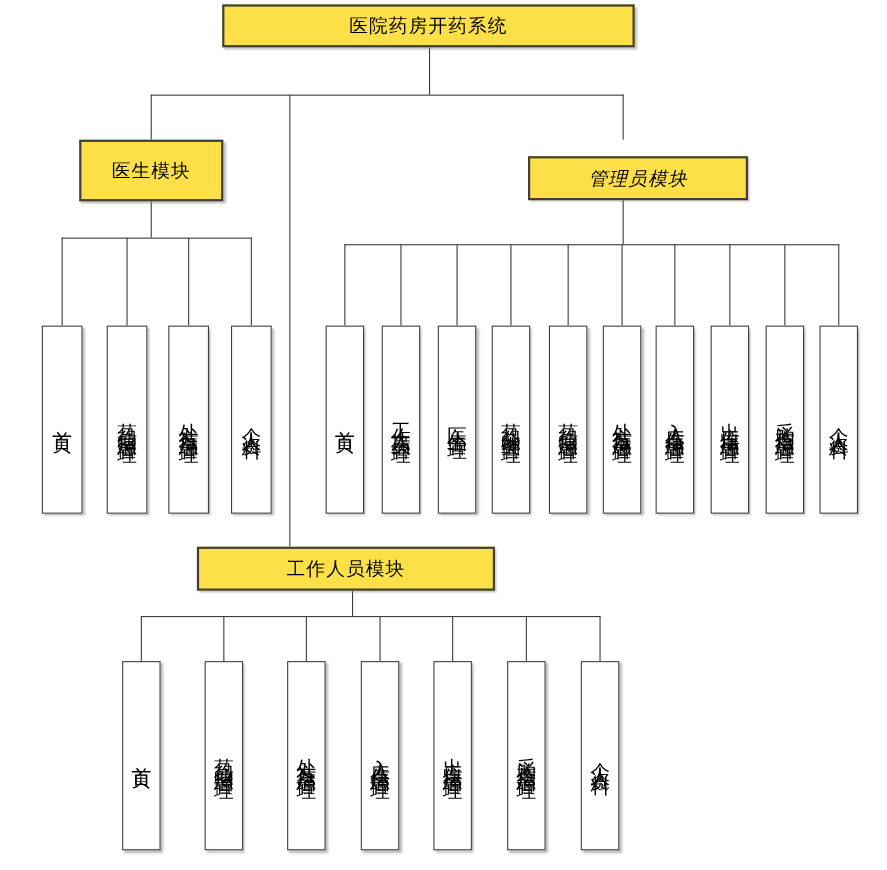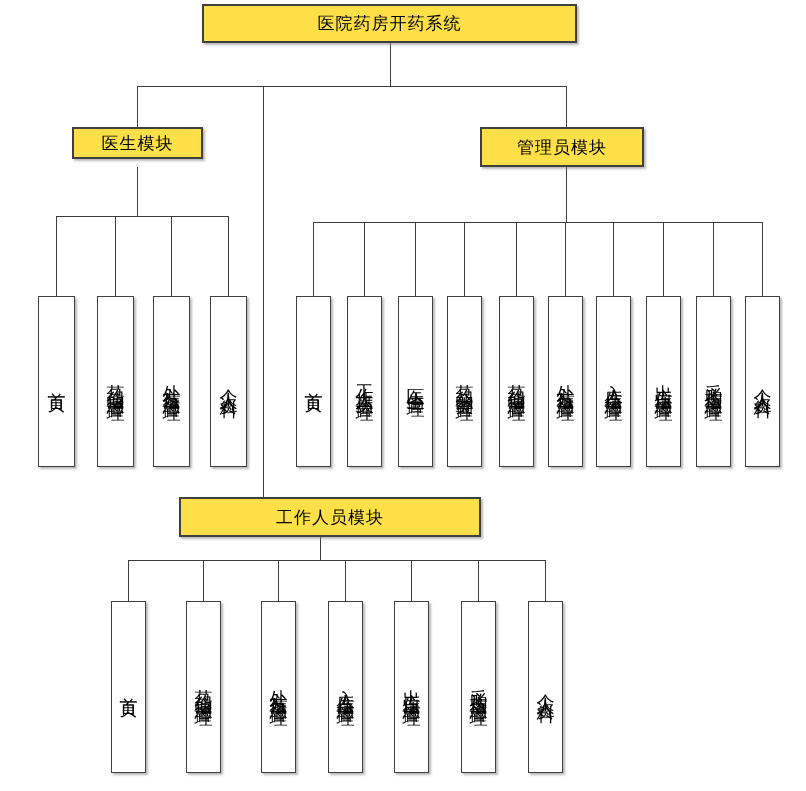--- a/index.html
+++ b/index.html
@@ -65,27 +65,27 @@
   <div class="line v" style="left:278px;top:560px;height:41px;"></div>
   <div class="line v" style="left:345px;top:560px;height:41px;"></div>
   <div class="line v" style="left:411px;top:560px;height:41px;"></div>
   <div class="line v" style="left:478px;top:560px;height:41px;"></div>
   <div class="line v" style="left:545px;top:560px;height:41px;"></div>
 
   <div class="node" style="left:202px;top:4px;width:375px;height:39px;">
     <span>医院药房开药系统</span>
   </div>
 
-  <div class="node" style="left:72px;top:127px;width:131px;height:32px;justify-content:center;">
+  <div class="node" style="left:72px;top:127px;width:131px;height:56px;justify-content:center;">
     <span>医生模块</span>
   </div>
-  <div class="node" style="left:480px;top:127px;width:164px;height:40px;">
+  <div class="node" style="left:480px;top:142px;width:200px;height:40px;font-style:italic;">
     <span>管理员模块</span>
   </div>
-  <div class="node" style="left:179px;top:497px;width:302px;height:40px;">
+  <div class="node" style="left:179px;top:497px;width:271px;height:40px;">
     <span>工作人员模块</span>
   </div>
 
   <div class="leaf" style="left:38px;top:296px;width:37px;height:171px;">
     <span class="vtext">首页</span>
   </div>
   <div class="leaf" style="left:97px;top:296px;width:37px;height:171px;">
     <span class="vtext">药品信息管理</span>
   </div>
   <div class="leaf" style="left:153px;top:296px;width:37px;height:171px;">

